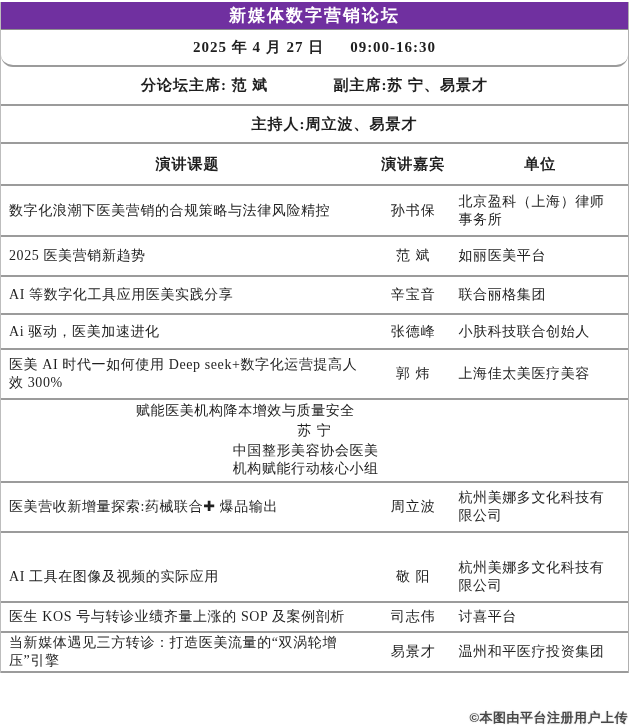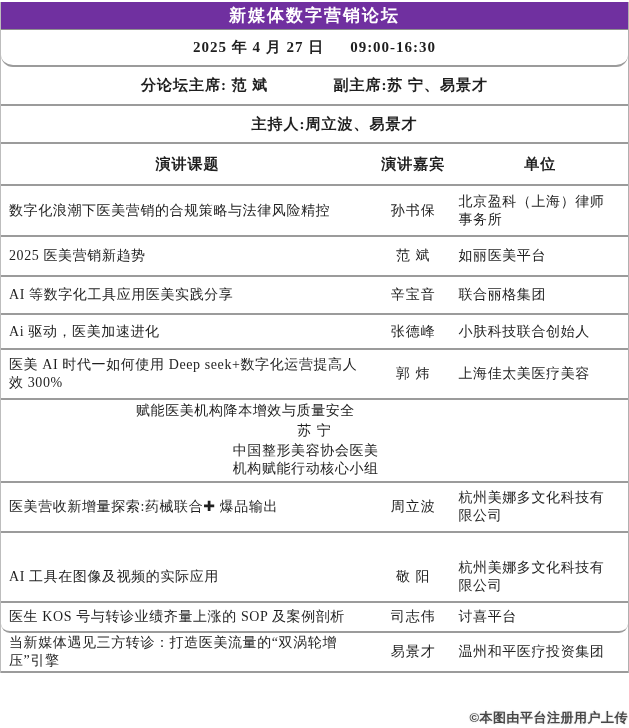--- a/index.html
+++ b/index.html
@@ -57,21 +57,21 @@
   .trow .cell.org{width:28%;padding:2px 12px 2px 6px;text-align:left;}
   
   #table-body .trow:nth-child(1){height:51px;}
   #table-body .trow:nth-child(2){height:40px;}
   #table-body .trow:nth-child(3){height:38px;}
   #table-body .trow:nth-child(4){height:35px;}
   #table-body .trow:nth-child(5){height:50px;}
   #table-body .trow:nth-child(6){height:83px;flex-direction:column;}
   #table-body .trow:nth-child(7){height:50px;}
   #table-body .trow:nth-child(8){height:50px;margin-top:20px;}
-  #table-body .trow:nth-child(9){height:30px;border-radius:9px;}
+  #table-body .trow:nth-child(9){height:30px;}
   #table-body .trow:nth-child(10){height:40px;}
   #table-body .trow:nth-child(11){height:60px;}
   .watermark{
     position:absolute;right:1px;bottom:1px;
     font-family:"Liberation Sans","DejaVu Sans",sans-serif;
     font-weight:bold;font-size:13px;letter-spacing:0.5px;
     color:#474747;
     text-shadow:0 0 1px #ffffff,0 0 2px #cfcfcf;
     white-space:nowrap;
   }

